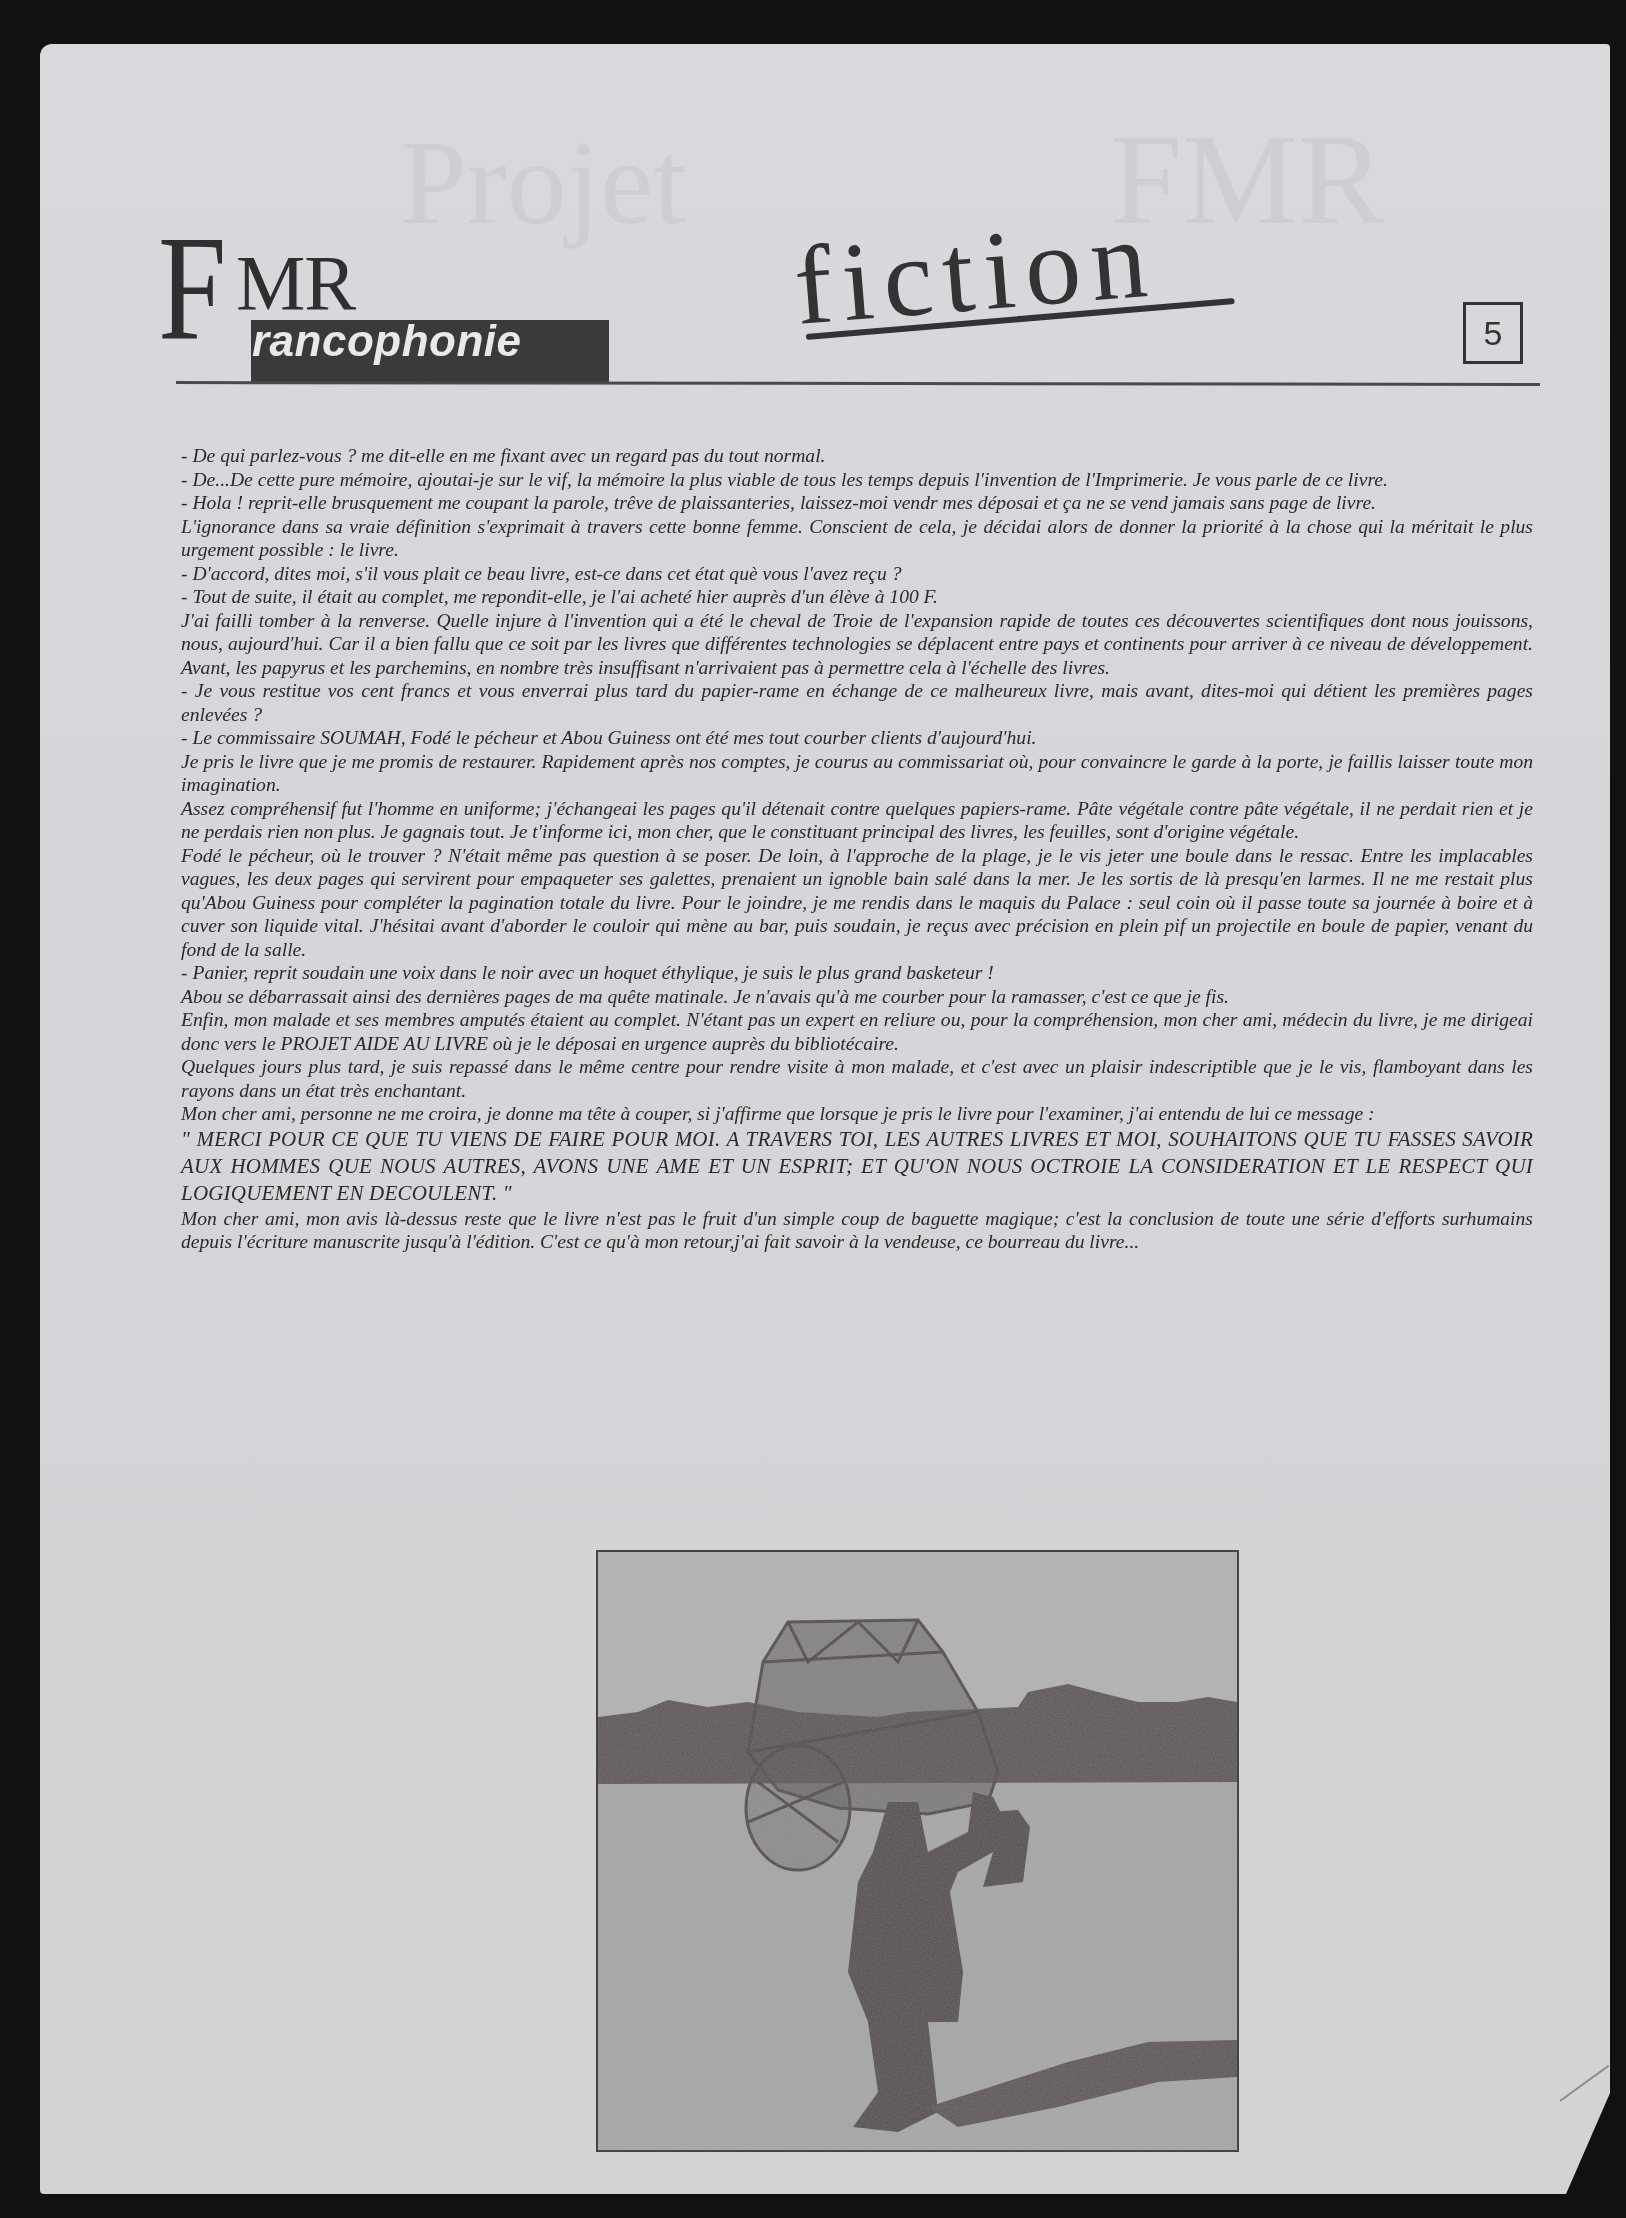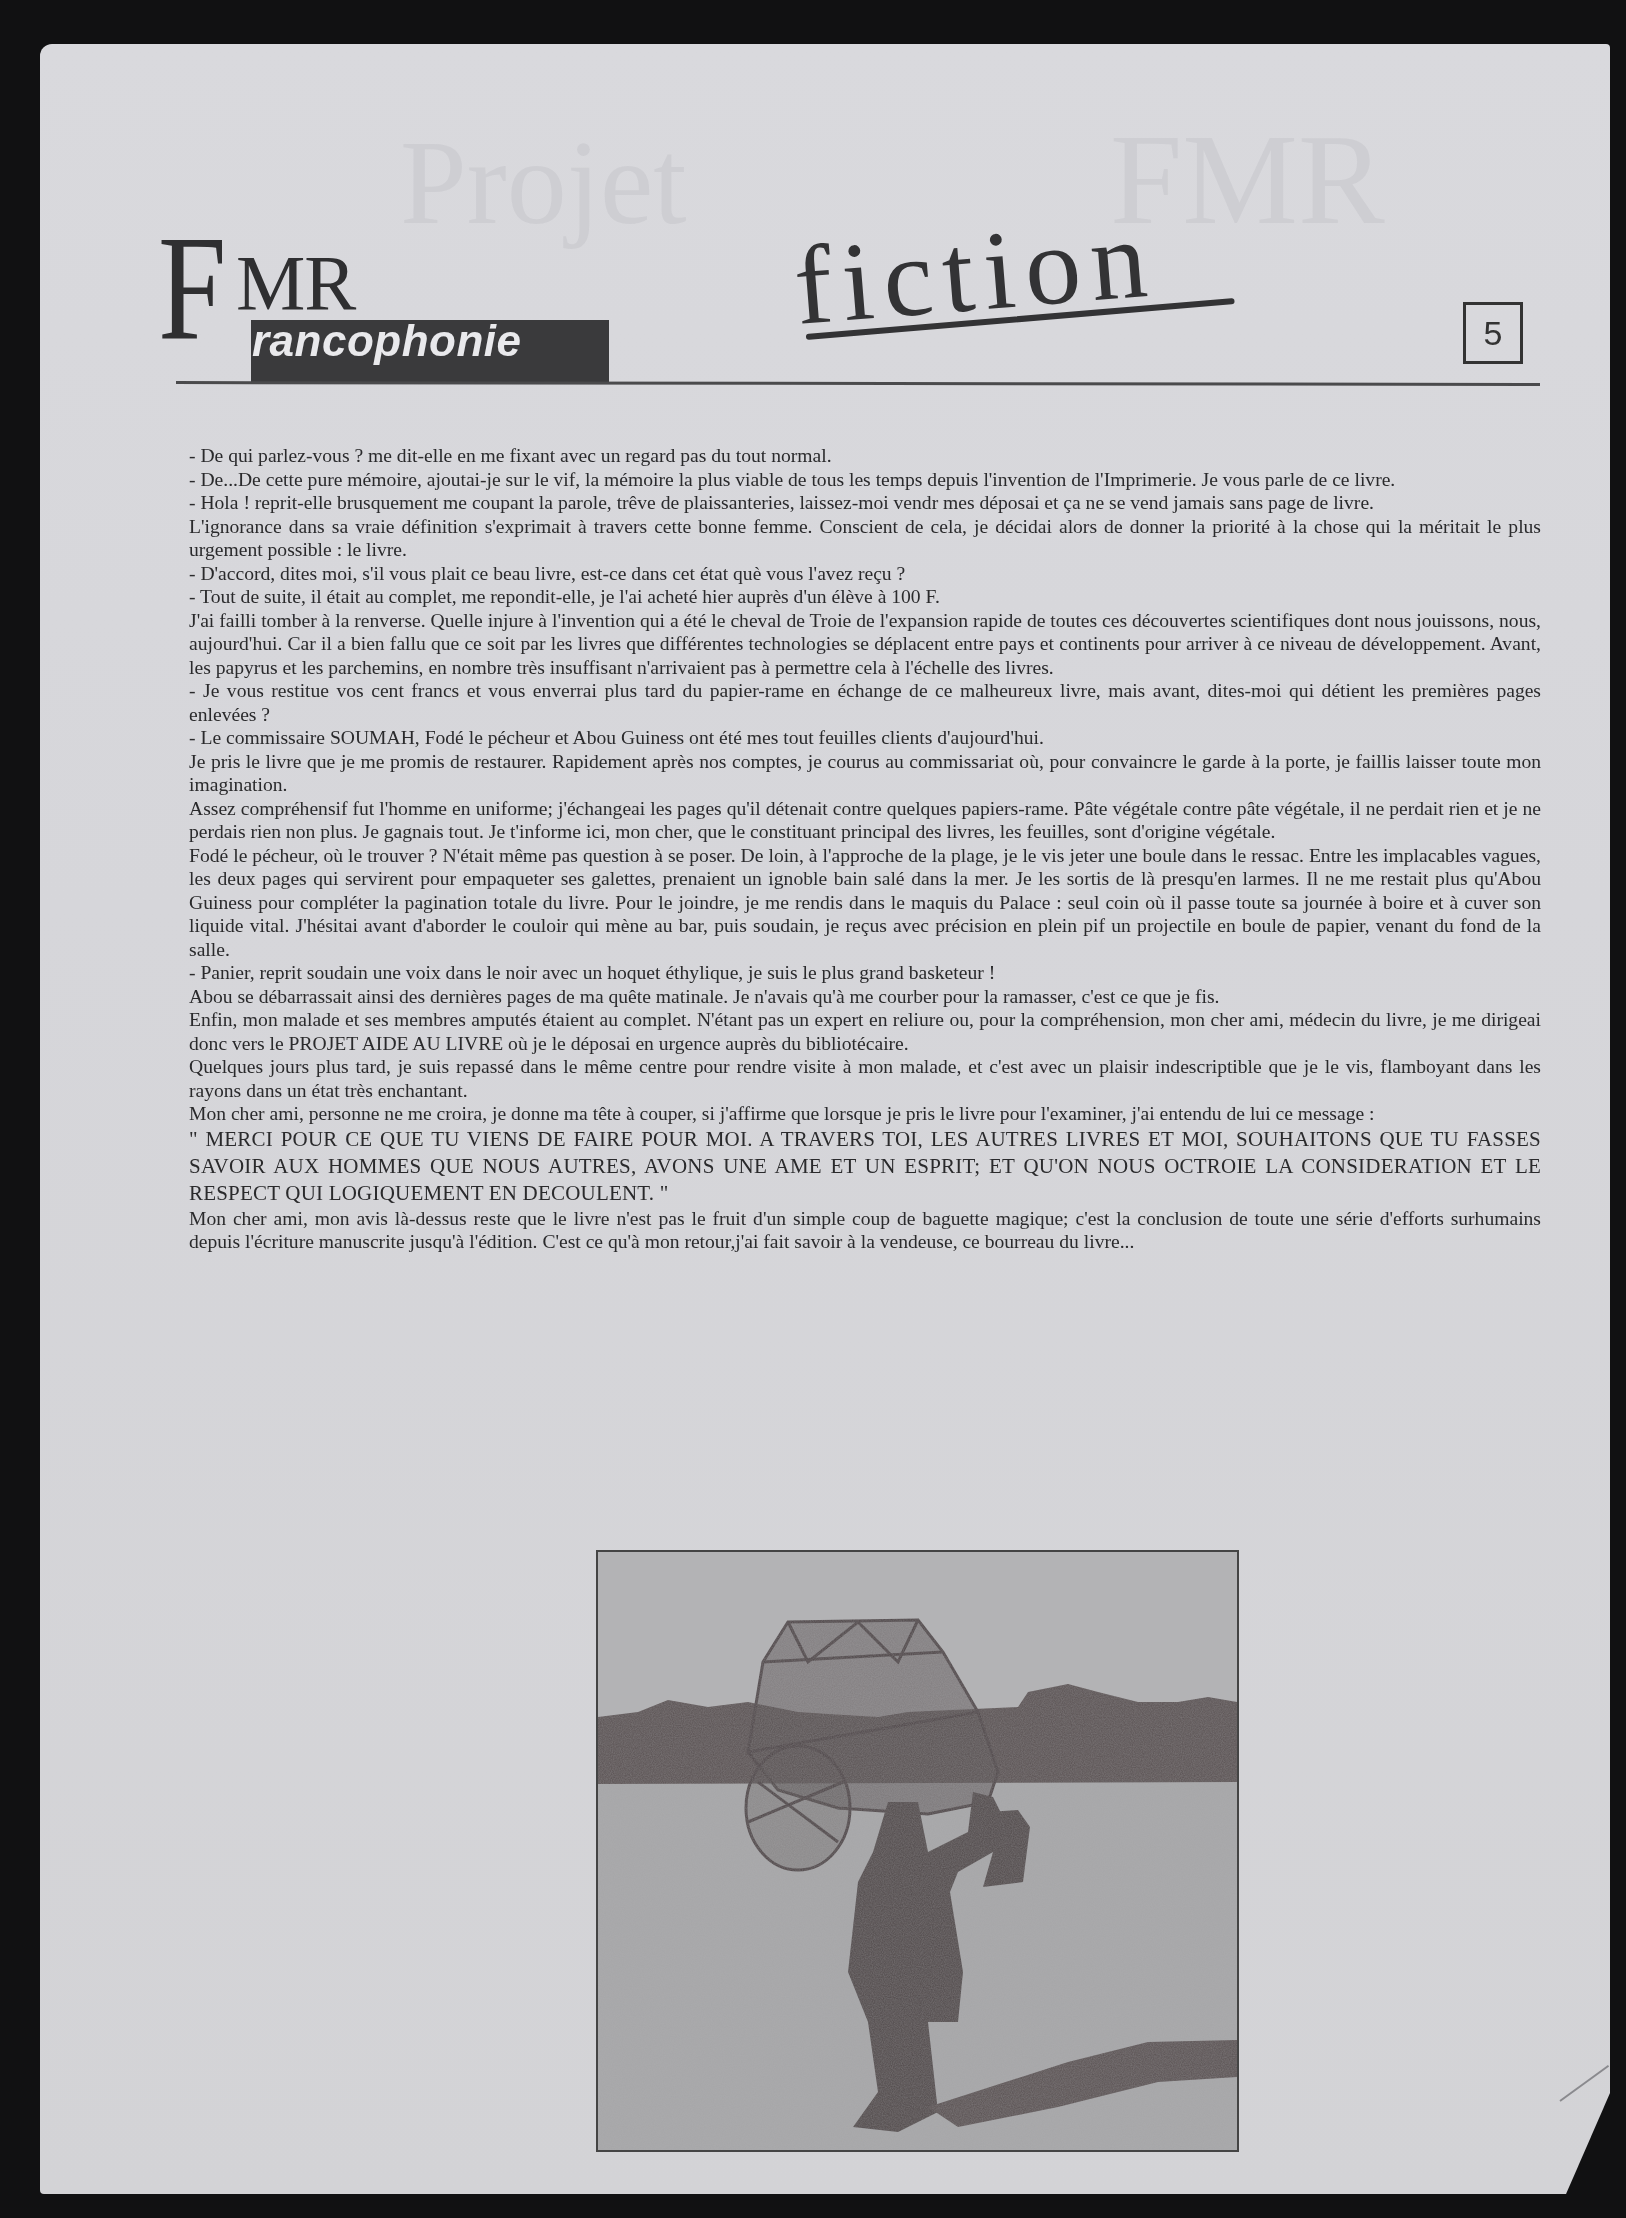--- a/index.html
+++ b/index.html
@@ -64,24 +64,25 @@
   .header-rule {
     position: absolute; left: 136px; top: 338px; width: 1364px; height: 3px;
     background: #4a4a4c; transform: rotate(0.08deg);
   }
   .ghost {
     position: absolute; color: rgba(120,120,125,0.10);
     font-family: "Liberation Serif", serif; pointer-events: none;
   }
   
   .article {
-    position: absolute; left: 149px; top: 400px; width: 1352px;
+    position: absolute; left: 141px; top: 400px; width: 1352px;
     font-family: "Liberation Serif", serif; font-size: 19.6px;
     line-height: 23.5px; color: #2a2a2c;
     text-align: justify;
+    font-style: italic;
   }
   .article p { margin: 0; }
   .article p.caps { font-size: 21px; line-height: 27px; letter-spacing: 0.2px; }
   .signature { margin: 0; }
   
   .photo {
     position: absolute; left: 556px; top: 1506px; width: 643px; height: 602px;
     border: 2px solid #444; box-sizing: border-box; overflow: hidden;
     background: #a9a9ab;
   }
@@ -111,21 +112,21 @@
 
   <div class="article">
     <p>- De qui parlez-vous ? me dit-elle en me fixant avec un regard pas du tout normal.</p>
     <p>- De...De cette pure mémoire, ajoutai-je sur le vif, la mémoire la plus viable de tous les temps depuis l'invention de l'Imprimerie. Je vous parle de ce livre.</p>
     <p>- Hola ! reprit-elle brusquement me coupant la parole, trêve de plaissanteries, laissez-moi vendr mes déposai et ça ne se vend jamais sans page de livre.</p>
     <p>L'ignorance dans sa vraie définition s'exprimait à travers cette bonne femme. Conscient de cela, je décidai alors de donner la priorité à la chose qui la méritait le plus urgement possible : le livre.</p>
     <p>- D'accord, dites moi, s'il vous plait ce beau livre, est-ce dans cet état què vous l'avez reçu ?</p>
     <p>- Tout de suite, il était au complet, me repondit-elle, je l'ai acheté hier  auprès d'un élève à 100 F.</p>
     <p>J'ai failli tomber à la renverse. Quelle injure à l'invention qui a été le cheval de Troie de l'expansion rapide de toutes ces découvertes scientifiques dont nous jouissons, nous, aujourd'hui. Car il a bien fallu que ce soit par les livres que différentes technologies se déplacent entre pays et  continents pour arriver à ce niveau de développement. Avant, les papyrus et les parchemins, en nombre très insuffisant n'arrivaient pas à permettre cela à l'échelle des livres.</p>
     <p>- Je vous restitue vos cent francs et vous enverrai plus tard du papier-rame en échange de ce malheureux livre, mais avant, dites-moi qui détient les premières pages enlevées ?</p>
-    <p>- Le  commissaire  SOUMAH, Fodé le pécheur et Abou Guiness ont été mes tout feuilles clients d'aujourd'hui.</p>
+    <p>- Le  commissaire  SOUMAH, Fodé le pécheur et Abou Guiness ont été mes tout courber clients d'aujourd'hui.</p>
     <p>Je pris le livre que je me promis de restaurer. Rapidement après nos comptes, je courus au commissariat où, pour convaincre le garde à la porte, je faillis laisser toute mon imagination.</p>
     <p>Assez compréhensif fut l'homme en uniforme; j'échangeai les pages qu'il détenait contre quelques papiers-rame. Pâte végétale contre pâte végétale, il ne perdait rien et je ne perdais rien non plus. Je gagnais tout. Je t'informe ici, mon cher, que le constituant principal des livres, les feuilles, sont d'origine végétale.</p>
     <p>Fodé le pécheur, où le trouver ? N'était même pas question à se poser. De loin, à l'approche de la plage, je le vis jeter une boule dans le ressac. Entre les implacables vagues, les deux pages qui servirent pour empaqueter ses galettes, prenaient un ignoble bain salé dans la mer. Je les sortis de là presqu'en larmes. Il ne me restait plus qu'Abou Guiness pour compléter la pagination totale du livre. Pour le joindre, je me rendis dans le maquis du Palace : seul coin où il passe toute sa journée à boire et à cuver son liquide vital. J'hésitai avant d'aborder le couloir qui mène au bar, puis soudain, je reçus avec précision en plein pif un projectile en boule de papier, venant du fond de la salle.</p>
     <p>- Panier, reprit soudain une voix dans le noir avec un hoquet éthylique, je suis le plus grand basketeur !</p>
     <p>Abou se débarrassait ainsi des dernières pages de ma quête matinale. Je n'avais qu'à me courber pour la ramasser, c'est ce que je fis.</p>
     <p>Enfin, mon malade et ses membres amputés étaient au complet. N'étant pas un expert en reliure ou, pour la compréhension, mon cher ami, médecin du livre, je me dirigeai donc vers le PROJET AIDE AU LIVRE où je le déposai en urgence auprès du bibliotécaire.</p>
     <p>Quelques jours plus tard, je suis repassé dans le même centre pour rendre visite à mon malade, et c'est avec un plaisir indescriptible que je le vis, flamboyant dans les rayons dans un état très enchantant.</p>
     <p>Mon cher ami, personne ne me croira, je donne ma tête à couper, si j'affirme que lorsque je pris le livre pour l'examiner, j'ai entendu de lui ce message :</p>
     <p class="caps">" MERCI POUR CE QUE TU VIENS DE FAIRE POUR MOI. A TRAVERS TOI, LES AUTRES LIVRES ET MOI, SOUHAITONS QUE TU FASSES SAVOIR AUX HOMMES QUE NOUS AUTRES, AVONS UNE AME ET UN ESPRIT; ET QU'ON NOUS OCTROIE LA CONSIDERATION ET LE RESPECT QUI LOGIQUEMENT EN DECOULENT. "</p>
     <p>Mon cher ami, mon avis là-dessus reste que le livre n'est pas le fruit d'un simple coup de baguette magique; c'est la conclusion de toute une série d'efforts surhumains depuis l'écriture manuscrite jusqu'à l'édition. C'est ce qu'à mon retour,j'ai fait savoir à la vendeuse, ce bourreau du livre...</p>

